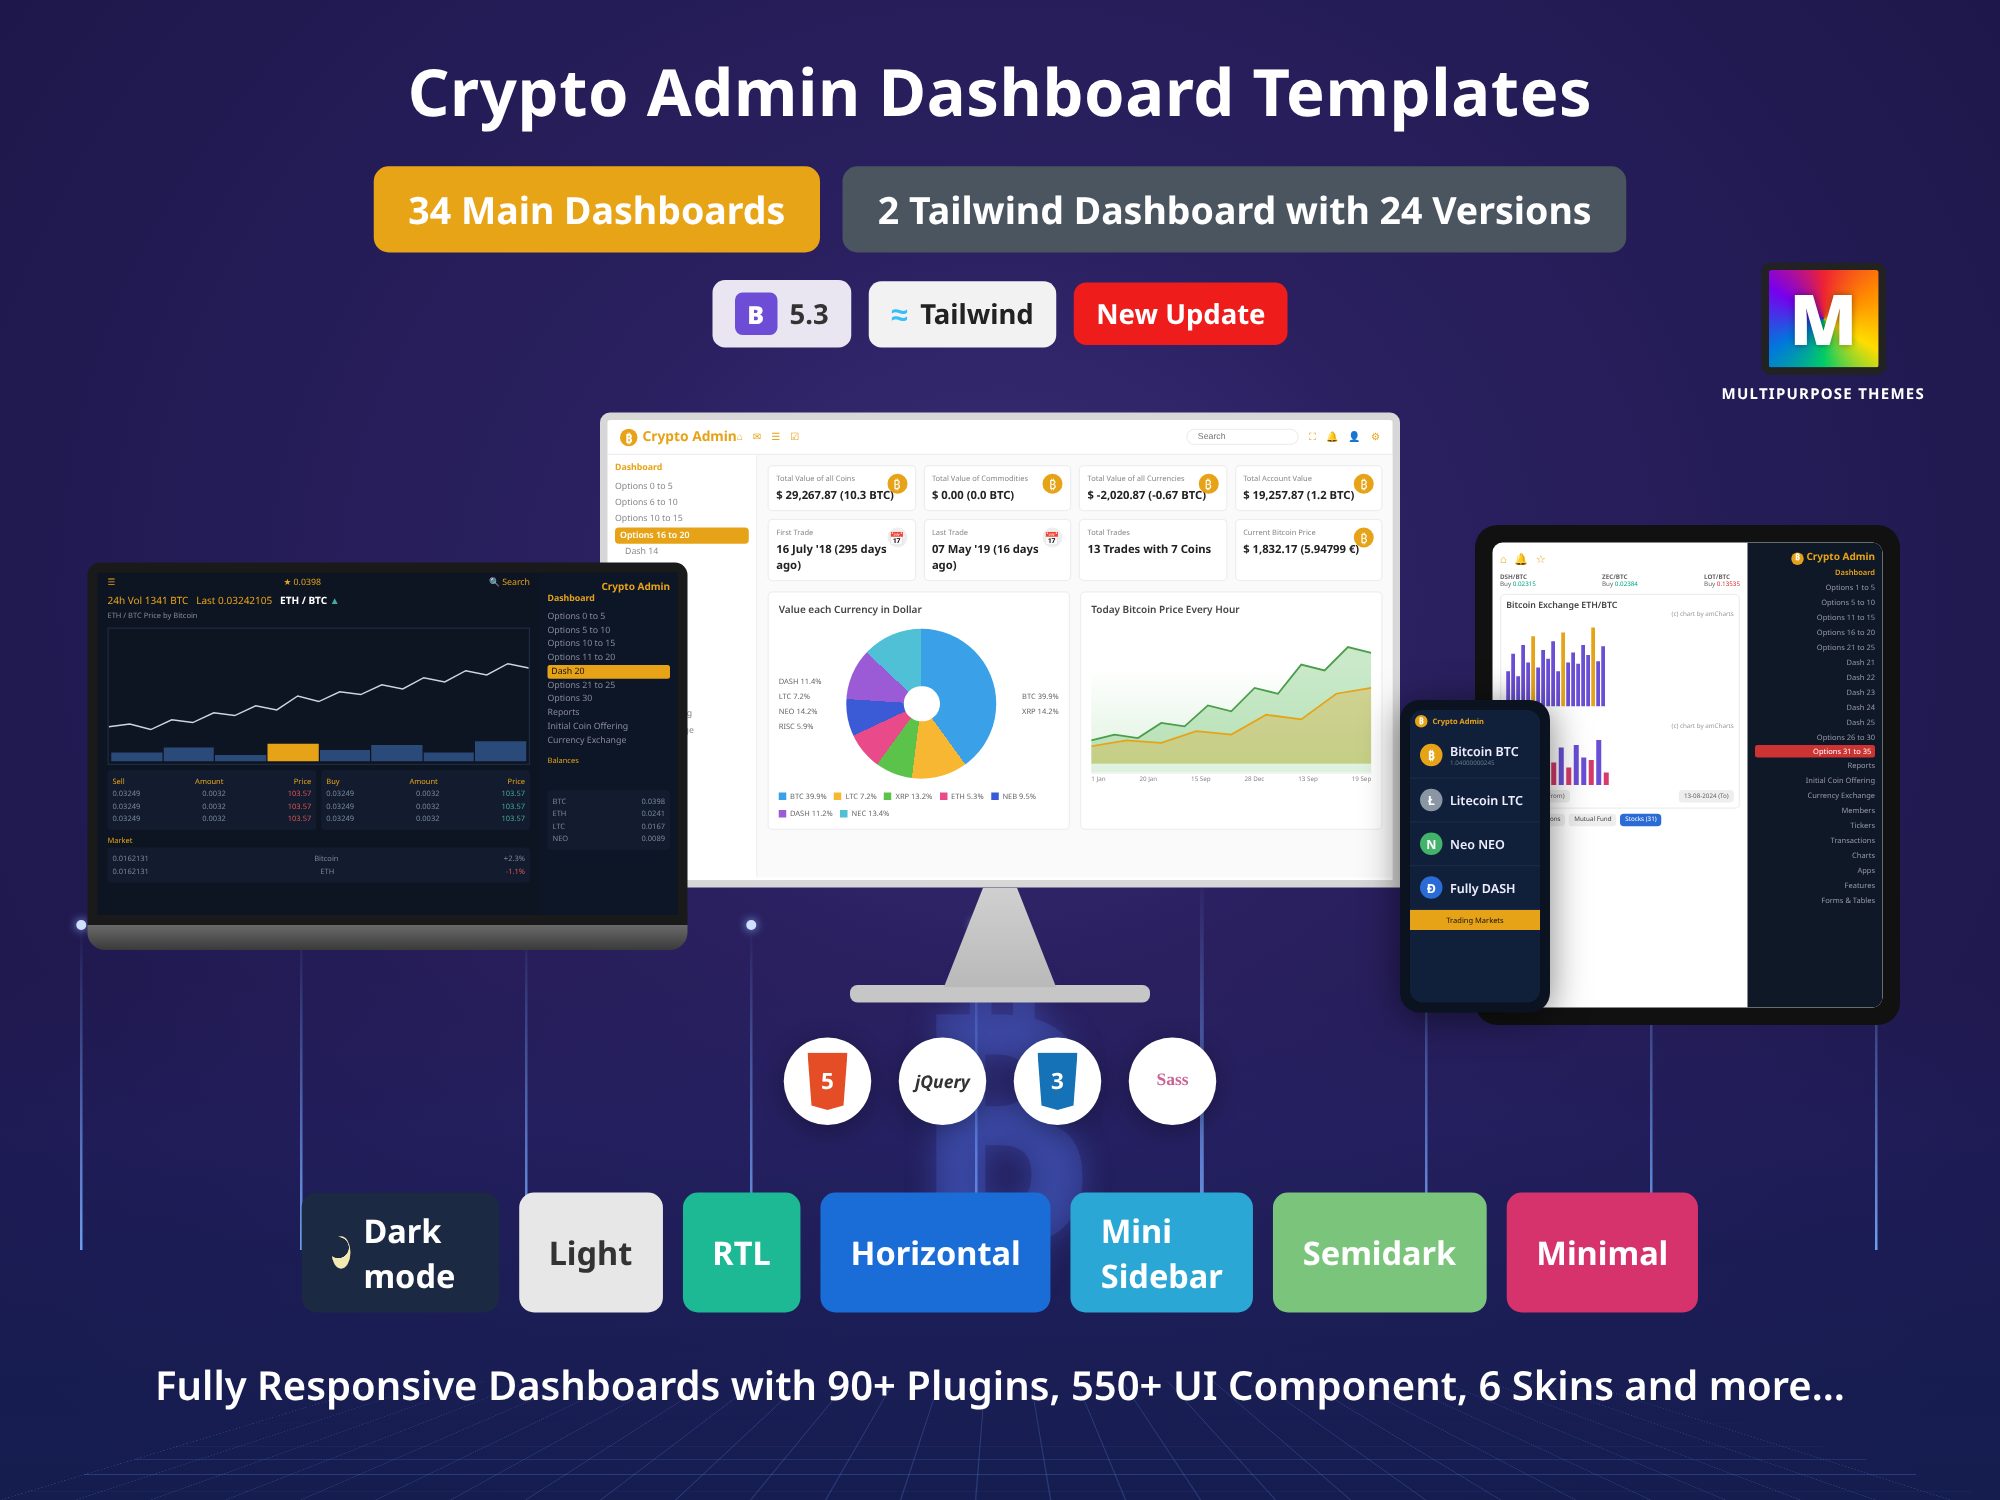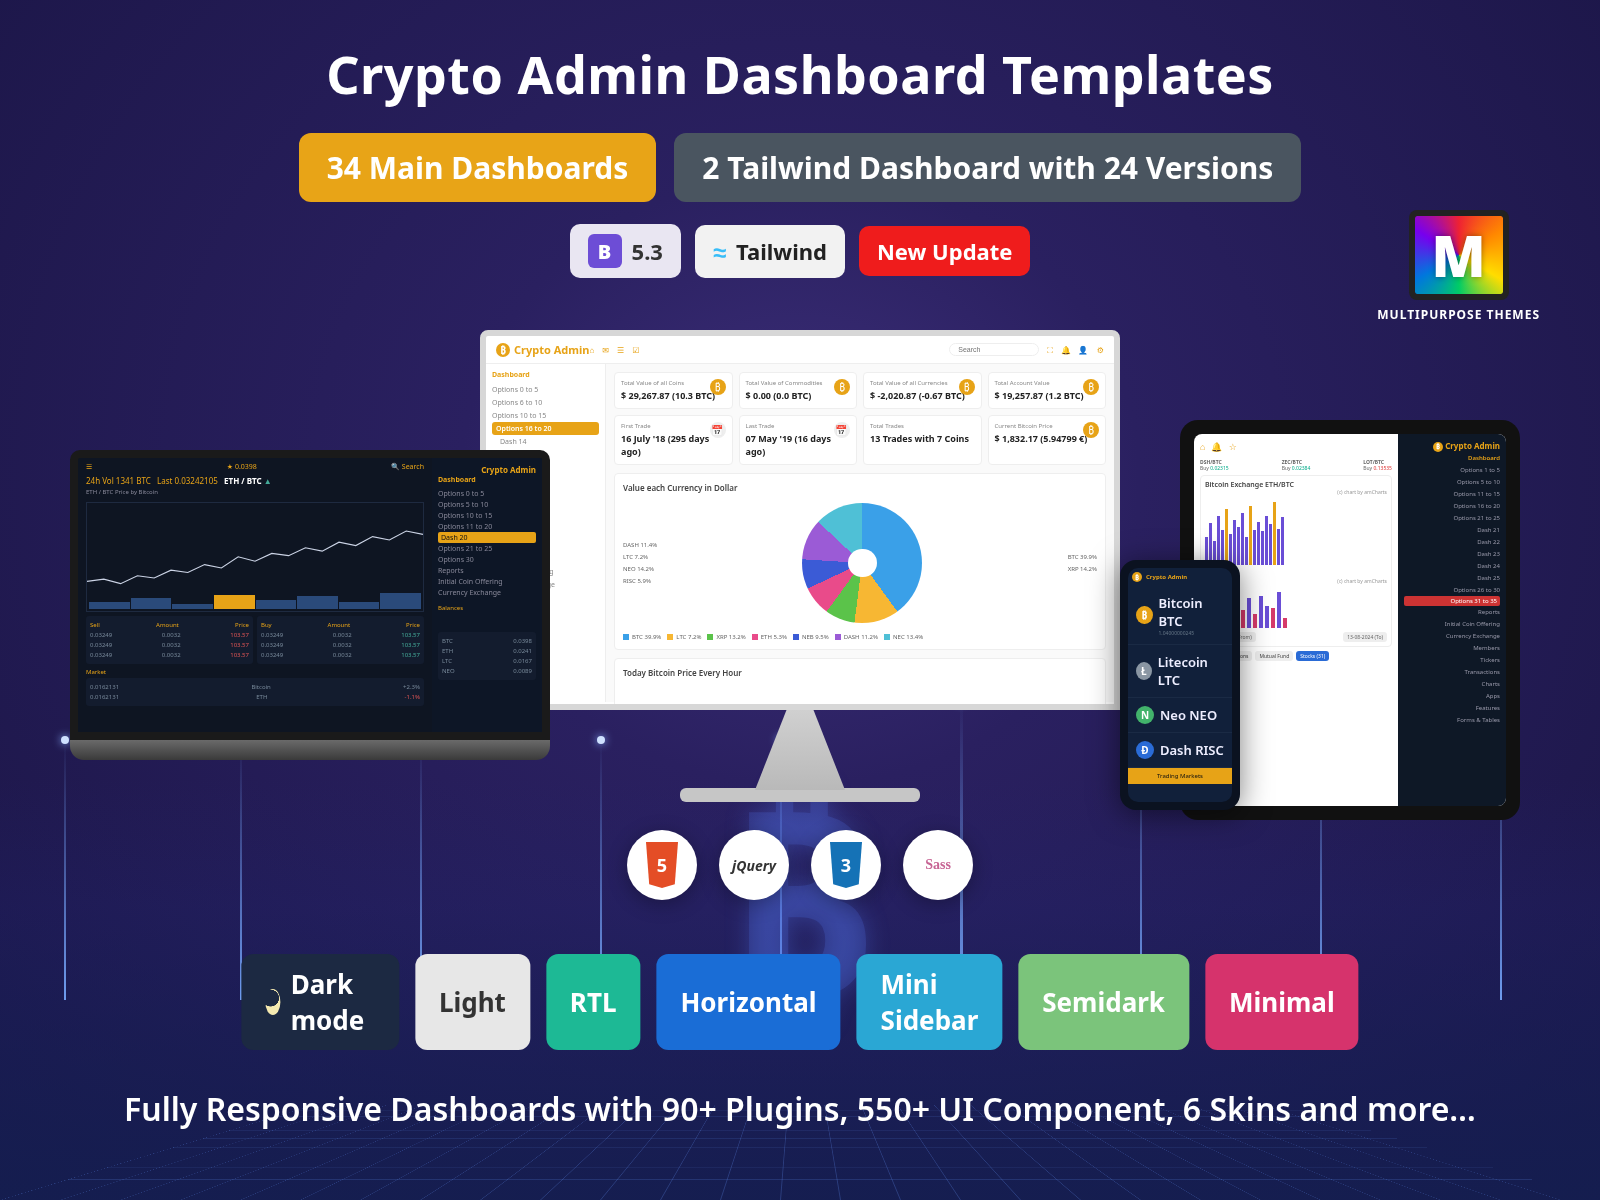--- a/index.html
+++ b/index.html
@@ -48,21 +48,21 @@
 .mbody { display:flex; height:calc(100% - 30px); }
 .mside { width:120px; border-right:1px solid #eee; padding:6px; font-size:7px; color:#777; }
 .mside .hd{color:#e7a317;font-weight:700;margin-bottom:4px}
 .mside .it{padding:2px 0;color:#888}
 .mside .sel{background:#e7a317;color:#fff;padding:2px 4px;border-radius:3px;font-weight:600}
 .mmain { flex:1; padding:8px; background:#fafafa; }
 .cards { display:grid; grid-template-columns:repeat(4,1fr); gap:6px; }
 .card { background:#fff; border:1px solid #eee; border-radius:4px; padding:6px; position:relative; }
 .card .lbl{color:#888;font-size:6px} .card .val{color:#222;font-weight:700;font-size:9px;margin-top:2px}
 .card .coin { position:absolute; right:6px; top:6px; width:16px; height:16px; border-radius:50%; background:#e7a317; color:#fff; display:flex; align-items:center; justify-content:center; font-size:10px; }
-.charts { display:grid; grid-template-columns:1fr; gap:8px; margin-top:8px; }
+.charts { display:grid; grid-template-columns:1fr 1fr; gap:8px; margin-top:8px; }
 .panel { background:#fff; border:1px solid #eee; border-radius:4px; padding:8px; }
 .panel .pt{font-size:8px;color:#444;font-weight:600;margin-bottom:6px}
 .pie { width:120px; height:120px; border-radius:50%; margin:4px auto; background: conic-gradient(#3aa0e8 0 40%, #f7b733 40% 52%, #5bc34a 52% 60%, #e94b8a 60% 68%, #3b5bd6 68% 76%, #9b5bd6 76% 87%, #4fc0d6 87% 100%); position:relative; }
 .pie::after{content:"";position:absolute;inset:38%;background:#fff;border-radius:50%}
 .pielabels { display:flex; flex-wrap:wrap; gap:6px; font-size:6px; color:#666; margin-top:6px; }
 .pl { display:flex; align-items:center; gap:3px; } .pl i{width:6px;height:6px;display:inline-block}
 .area { height:120px; position:relative; background:linear-gradient(to top, rgba(120,200,120,.25), rgba(120,200,120,0) 70%); border-bottom:1px solid #eee; }
 .area svg{position:absolute;inset:0}
 
 .ltop{display:flex;justify-content:space-between;padding:4px 8px;color:#e7a317}
@@ -93,21 +93,21 @@
 .tbars{height:40px;display:flex;align-items:flex-end;gap:2px;margin-top:4px}
 .tbars i{width:4px;background:#6a4ed6}
 .tbars i.r{background:#d63a6a}
 .ttabs{display:flex;gap:3px;margin-top:4px;font-size:5px}
 .ttabs span{background:#eee;padding:2px 4px;border-radius:3px}
 .ttabs span.a{background:#2a6bd6;color:#fff}
 
 .ptop{display:flex;align-items:center;gap:4px;padding:4px;color:#e7a317;font-weight:700}
 .pitem{display:flex;align-items:center;gap:6px;padding:8px;border-bottom:1px solid #1a2a44}
 .pitem .ic{width:18px;height:18px;border-radius:50%;display:flex;align-items:center;justify-content:center;color:#fff;font-size:10px;font-weight:700}
-.pitem .nm{color:#eef;font-size:13px;font-weight:600}
+.pitem .nm{color:#eef;font-size:10px;font-weight:600}
 .pitem .sub{color:#678;font-size:5px}
 
 .techs { position:absolute; left:50%; bottom:300px; transform:translateX(-50%); display:flex; gap:22px; }
 .tech { width:70px; height:70px; border-radius:50%; background:#fff; display:flex; align-items:center; justify-content:center; font-weight:700; font-size:14px; box-shadow:0 4px 20px rgba(0,0,0,.3); }
 .tech.html{color:#e44d26} .tech.jq{color:#333;font-style:italic} .tech.css{color:#1572b6} .tech.sass{color:#c76494;font-family:cursive}
 .tech .shield{width:40px;height:46px;display:flex;align-items:center;justify-content:center;color:#fff;font-size:18px;clip-path:polygon(10% 0,90% 0,82% 92%,50% 100%,18% 92%)}
 .tech.html .shield{background:#e44d26} .tech.css .shield{background:#1572b6}
 
 .variants { position:absolute; left:50%; bottom:150px; transform:translateX(-50%); display:flex; gap:16px; }
 .vp { padding:12px 24px; border-radius:12px; font-size:26px; font-weight:700; color:#fff; display:flex; align-items:center; gap:10px; }
@@ -570,21 +570,21 @@
       <div class="pitem">
           <div class="ic" style="background:#8a96a3">Ł</div>
           <div class="nm">Litecoin LTC</div>
         </div>
       <div class="pitem">
           <div class="ic" style="background:#42b36b">N</div>
           <div class="nm">Neo NEO</div>
         </div>
       <div class="pitem">
           <div class="ic" style="background:#2a6bd6">Đ</div>
-          <div class="nm">Dash RISC</div>
+          <div class="nm">Fully DASH</div>
         </div>
       <div style="background:#e7a317;color:#111;font-size:6px;padding:4px;text-align:center;margin-top:auto">Trading Markets</div>
     </div>
   </div>
 
 </div>
 
 <div class="techs">
   <div class="tech html">
       <div class="shield">5</div>

